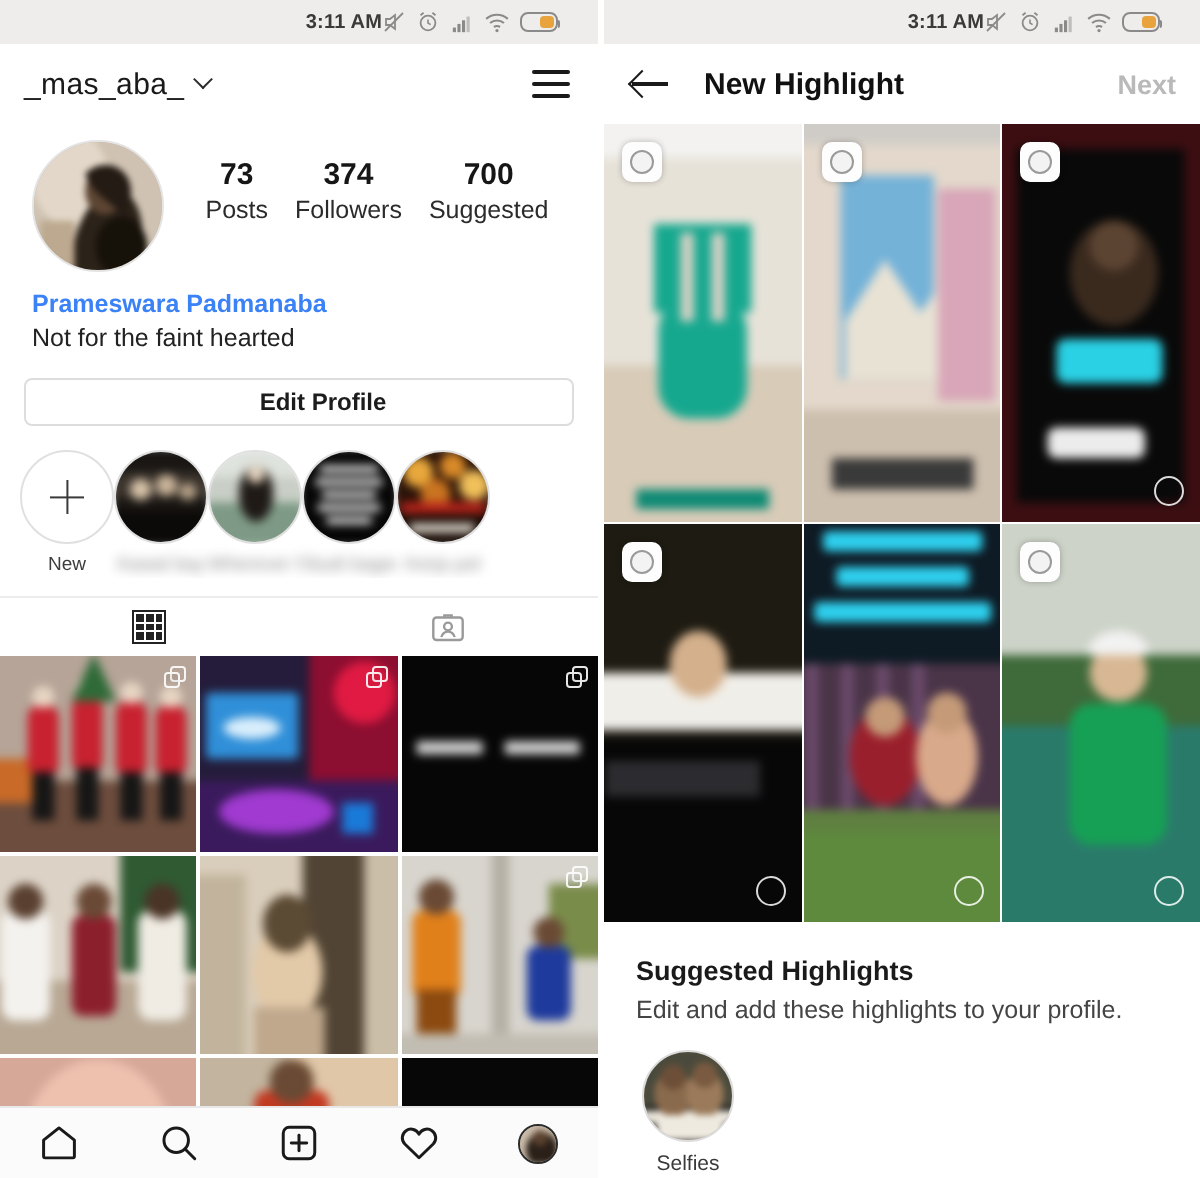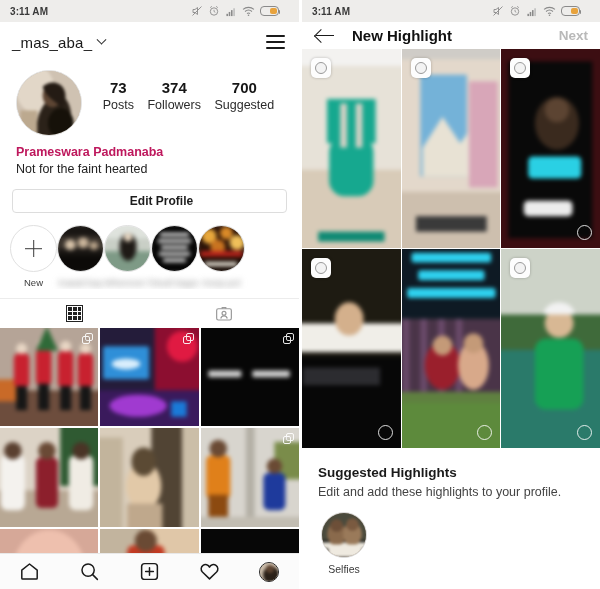--- a/index.html
+++ b/index.html
@@ -12,21 +12,21 @@
   }
   .screens { display:flex; width:600px; height:589px; }
   .panel { position:relative; overflow:hidden; background:#fff; }
   .panel-left  { width:299px; height:589px; }
   .divider { width:3px; height:589px; background:#ffffff; }
   .panel-right { width:298px; height:589px; }
 
   
   .statusbar {
     height:22px; background:#eeedeb; display:flex; align-items:center;
-    justify-content:space-between; padding:0 20px 0 10px;
+    justify-content:flex-end; padding:0 20px 0 10px;
   }
   .status-time { font-size:10px; color:#3a3a3a; font-weight:600; letter-spacing:.1px; }
   .status-icons { display:flex; align-items:center; gap:5px; }
   .sicon { display:block; }
   .battery {
     width:19px; height:10px; border:1.2px solid #8a8a8a; border-radius:4px;
     position:relative; display:flex; align-items:center; padding:1px;
   }
   .battery::after{
     content:""; position:absolute; right:-2.4px; top:3px; width:1.6px; height:4px;
@@ -53,21 +53,21 @@
     border:1px solid #e4e4e4; overflow:hidden; position:relative;
     background:#cbbfae;
   }
   .avatar .ava-art{ position:absolute; inset:0; }
   .stats{ display:flex; flex:1; justify-content:space-around; padding:8px 4px 0 14px; }
   .stat{ text-align:center; }
   .stat-num{ font-size:15px; font-weight:700; color:#161616; line-height:19px; }
   .stat-label{ font-size:12.5px; color:#2b2b2b; line-height:17px; }
 
   .bio{ padding:8px 16px 0 16px; }
-  .bio-name{ font-size:12.5px; font-weight:700; color:#be185d; line-height:17px; }
+  .bio-name{ font-size:12.5px; font-weight:700; color:#3b82f6; line-height:17px; }
   .bio-text{ font-size:12.5px; color:#222; line-height:17px; }
 
   .edit-profile{
     margin:11px 12px 0 12px; height:24px; border:1px solid #dddddd; border-radius:4px;
     display:flex; align-items:center; justify-content:center; background:#fff;
   }
   .edit-profile span{ font-size:12px; font-weight:700; color:#1c1c1c;margin-left:24px; }
 
   
   .highlights{ display:flex; padding:12px 0 0 10px; overflow:hidden; }
@@ -110,21 +110,21 @@
   .bottomnav{
     position:absolute; left:0; bottom:0; width:100%; height:36px; background:#fbfbfb;
     border-top:1px solid #e8e8e8; display:flex; align-items:center; justify-content:space-around;
   }
   .navbtn{ display:flex; align-items:center; justify-content:center; width:44px; height:30px; }
   .nav-avatar{ width:20px; height:20px; border-radius:50%; border:1.5px solid #2b2b2b;
                overflow:hidden; position:relative; background:#c4b6a6; }
 
   
   .nh-header{
-    height:27px; display:flex; align-items:center; padding:0 12px 0 12px; background:#fff;
+    height:40px; display:flex; align-items:center; padding:0 12px 0 12px; background:#fff;
   }
   .back-arrow{ width:22px; height:22px; position:relative; flex:0 0 22px; }
   .back-arrow::before{
     content:""; position:absolute; left:2px; top:10.2px; width:18px; height:1.7px; background:#1a1a1a;
   }
   .back-arrow::after{
     content:""; position:absolute; left:2px; top:6px; width:9px; height:9px;
     border-left:1.7px solid #1a1a1a; border-bottom:1.7px solid #1a1a1a; transform:rotate(45deg);
   }
   .nh-title{ font-size:15px; font-weight:700; color:#111; margin-left:16px; flex:1; }

